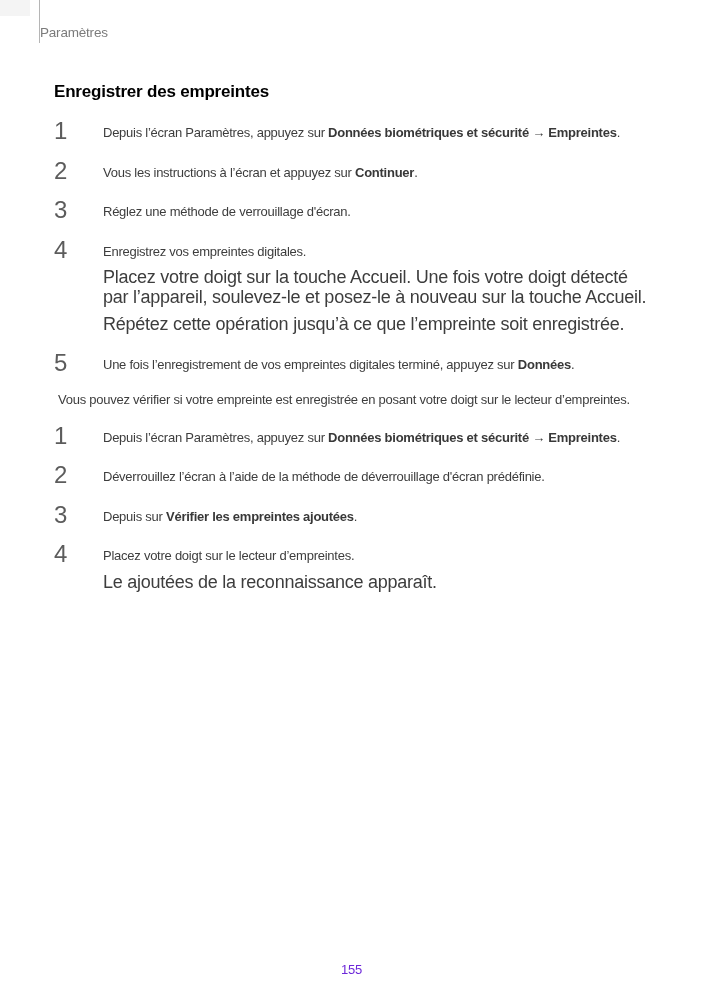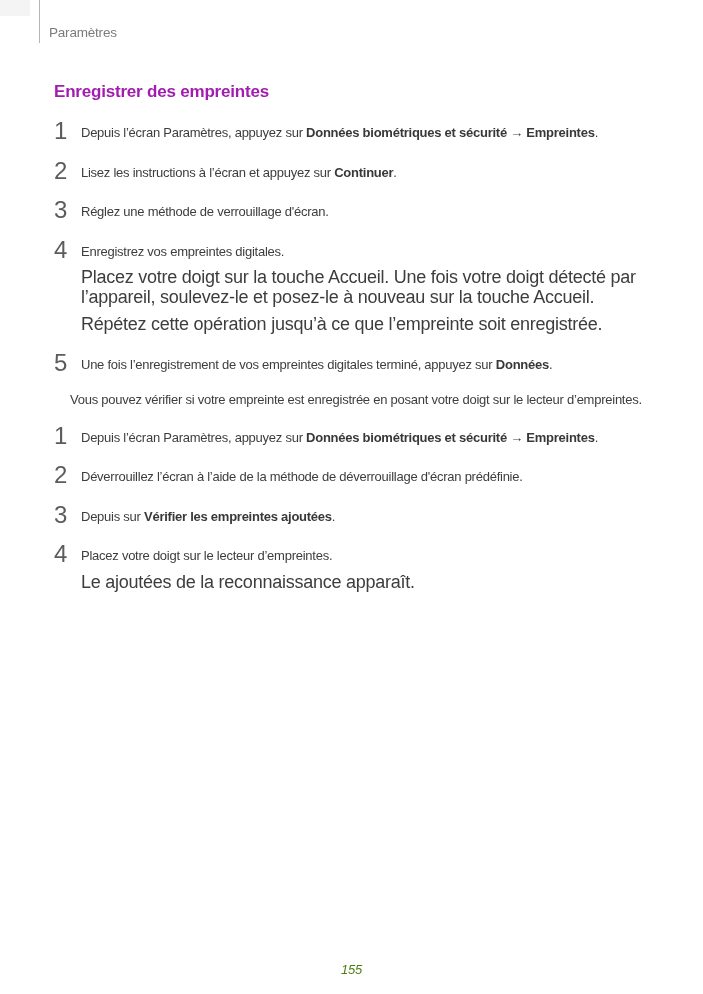--- a/index.html
+++ b/index.html
@@ -20,61 +20,61 @@
     background: #f4f4f4;
   }
   .side-rule {
     position: absolute;
     left: 39px; top: 0;
     width: 1px; height: 43px;
     background: #b5b5b5;
   }
   .chapter {
     position: absolute;
-    left: 49px; top: 25px;
+    left: 40px; top: 25px;
     font-size: 13.5px;
     letter-spacing: -0.2px;
     color: #7b7b7b;
     text-align: right;
   }
   .content {
     position: absolute;
     left: 54px;
     width: 597px;
     top: 82px;
   }
   .section-title {
     font-size: 17px;
     font-weight: 700;
-    color: #a21caf;
+    color: #000000;
     letter-spacing: -0.2px;
     margin: 0 0 21px 0;
     line-height: 20px;
   }
   .intro {
-    margin: -8px 0 18px 16px;
+    margin: -8px 0 18px 4px;
     font-size: 13px;
     letter-spacing: -0.25px;
     line-height: 19.5px;
     color: #3d3d3d;
   }
   .step {
     display: flex;
     align-items: flex-start;
     margin-bottom: 20px;
   }
   .step-num {
     flex: 0 0 27px;
     font-size: 24px;
     font-weight: 300;
     line-height: 22px;
     margin-top: -3px;
     color: #5c5c5c;
   }
-  .step-body { flex: 1 1 auto; }
+  .step-body { flex: 1 1 auto; margin-left: 22px; }
   .step-line {
     margin: 0;
     font-size: 13px;
     letter-spacing: -0.25px;
     line-height: 19.5px;
     color: #3d3d3d;
   }
   .step-line b { font-weight: 700; color: #383838; }
   .substep {
     margin: 7px 0 0 0;
@@ -84,23 +84,22 @@
     color: #3d3d3d;
   }
   .substep + .substep { margin-top: 8px; }
   .section + .section { margin-top: 24px; }
   .page-number {
     position: absolute;
     left: 0; right: 0;
     bottom: 17px;
     text-align: center;
     font-size: 13px;
-    color: #4d7c0f;
+    color: #6d28d9;
     letter-spacing: -0.2px;
-    font-style: italic;
   }
 </style>
 </head>
 <body>
 
 <div class="corner-shade"></div>
 <div class="side-rule"></div>
 <div class="chapter">Paramètres</div>
 
 <main class="content" id="content">
@@ -108,21 +107,21 @@
       <h2 class="section-title">Enregistrer des empreintes</h2>
       <div class="step">
         <div class="step-num">1</div>
         <div class="step-body">
           <p class="step-line"><span>Depuis l’écran Paramètres, appuyez sur </span><b>Données biométriques et sécurité</b><span> → </span><b>Empreintes</b><span>.</span></p>
         </div>
       </div>
       <div class="step">
         <div class="step-num">2</div>
         <div class="step-body">
-          <p class="step-line"><span>Lisez les instructions à l’écran et appuyez sur </span><b>Continuer</b><span>.</span></p>
+          <p class="step-line"><span>Vous les instructions à l’écran et appuyez sur </span><b>Continuer</b><span>.</span></p>
         </div>
       </div>
       <div class="step">
         <div class="step-num">3</div>
         <div class="step-body">
           <p class="step-line"><span>Réglez une méthode de verrouillage d'écran.</span></p>
         </div>
       </div>
       <div class="step">
         <div class="step-num">4</div>

